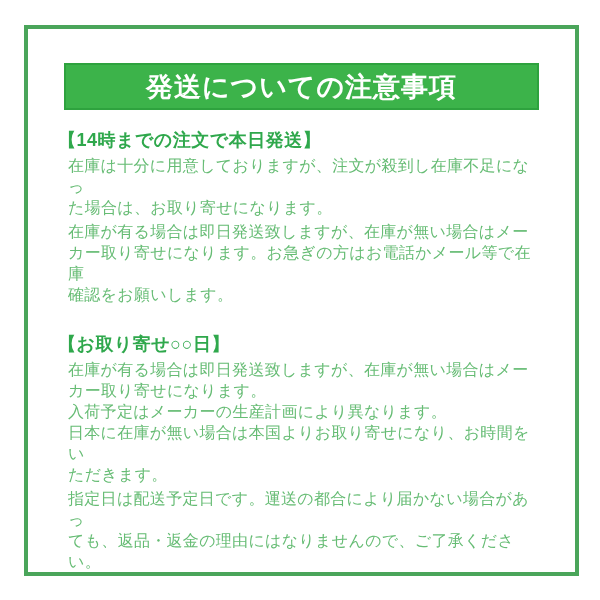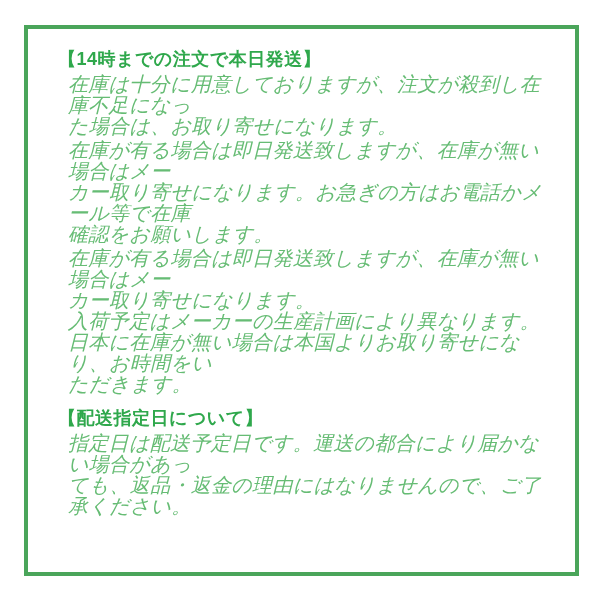--- a/index.html
+++ b/index.html
@@ -50,57 +50,59 @@
     margin-top: 18px;
     font-size: 18px;
     line-height: 24px;
     font-weight: bold;
     color: var(--heading-text, #2fa84c);
     letter-spacing: 0.5px;
     white-space: nowrap;
   }
   .sec-body {
     margin: 3px 0 0 10px;
-    font-size: 20px;
+    font-size: 16px;
     line-height: 21px;
     letter-spacing: 0.3px;
     color: var(--body-text, #66bc74);
     white-space: pre-line;
-    font-style: italic;
   }
   .section-backorder .sec-heading { margin-top: 27px; }
   .section-delivery-date .sec-heading { margin-top: 11px; }
 </style>
 </head>
 <body>
 
 <div class="frame">
+  <div class="header-bar">
+    <span class="header-title">発送についての注意事項</span>
+  </div>
 
   <div class="sections">
 
     <section class="notice-section section-same-day">
       <h2 class="sec-heading">【14時までの注文で本日発送】</h2>
       <p class="sec-body">在庫は十分に用意しておりますが、注文が殺到し在庫不足になっ
 た場合は、お取り寄せになります。</p>
     </section>
 
     <section class="notice-section section-business-days">
       <p class="sec-body">在庫が有る場合は即日発送致しますが、在庫が無い場合はメー
 カー取り寄せになります。お急ぎの方はお電話かメール等で在庫
 確認をお願いします。</p>
     </section>
 
     <section class="notice-section section-backorder">
+      <h2 class="sec-heading">【お取り寄せ○○日】</h2>
       <p class="sec-body">在庫が有る場合は即日発送致しますが、在庫が無い場合はメー
 カー取り寄せになります。
 入荷予定はメーカーの生産計画により異なります。
 日本に在庫が無い場合は本国よりお取り寄せになり、お時間をい
 ただきます。</p>
     </section>
 
     <section class="notice-section section-delivery-date">
-      <h2 class="sec-heading">【配送指定日について】</h2>
       <p class="sec-body">指定日は配送予定日です。運送の都合により届かない場合があっ
 ても、返品・返金の理由にはなりませんので、ご了承ください。</p>
     </section>
 
   </div>
 </div>
 
 </body></html>

